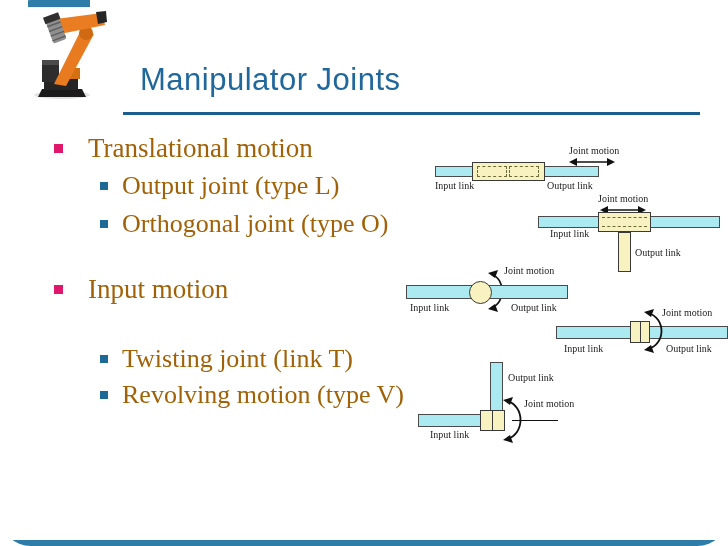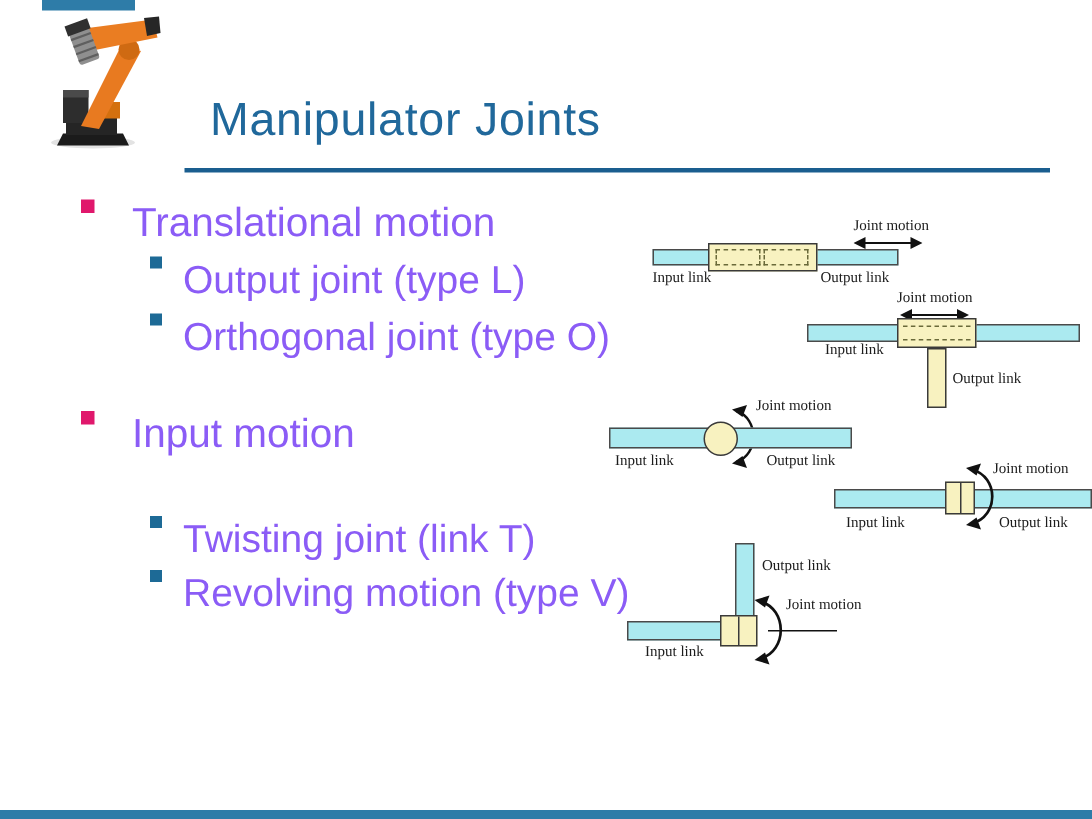--- a/index.html
+++ b/index.html
@@ -1,32 +1,32 @@
 <!DOCTYPE html>
 <html><head>
 <meta charset="utf-8">
 <style>
   html,body{margin:0;padding:0;background:#fff;}
   .slide{position:relative;width:728px;height:546px;background:#ffffff;overflow:hidden;
-         font-family:"Liberation Sans",sans-serif;}
+         font-family:"Liberation Sans",sans-serif;border-radius:31px;}
 
   
   .accent-top{position:absolute;left:28px;top:0;width:62px;height:7px;background:#2E7CA8;}
   .accent-bottom{position:absolute;left:0;bottom:0;width:728px;height:6px;background:#2E7CA8;}
 
   
   .robot{position:absolute;left:26px;top:6px;width:84px;height:94px;}
 
   
   .title{position:absolute;left:140px;top:64px;font-size:31px;line-height:1;
          color:#20689B;letter-spacing:0.5px;white-space:nowrap;}
   .title-rule{position:absolute;left:123px;top:112px;width:577px;height:3px;background:#1A5E8F;}
 
   
-  .row{position:absolute;display:flex;align-items:flex-start;white-space:nowrap;color:#8b5cf6;}
+  .row{position:absolute;display:flex;align-items:center;white-space:nowrap;color:#a16207;font-family:Liberation Serif, serif;}
   .row.l1{left:54px;font-size:27px;}
   .row.l2{left:100px;font-size:26px;}
   .sq1{width:9px;height:9px;background:#E0186C;margin-right:25px;flex:none;}
   .sq2{width:8px;height:8px;background:#1D6A96;margin-right:14px;flex:none;}
   .r1{top:133px;}.r2{top:171px;}.r3{top:209px;}
   .r4{top:274px;}.r5{top:310px;}.r6{top:344px;}.r7{top:380px;}
 
   
   .diag{position:absolute;}
   .diag *{position:absolute;box-sizing:border-box;}

